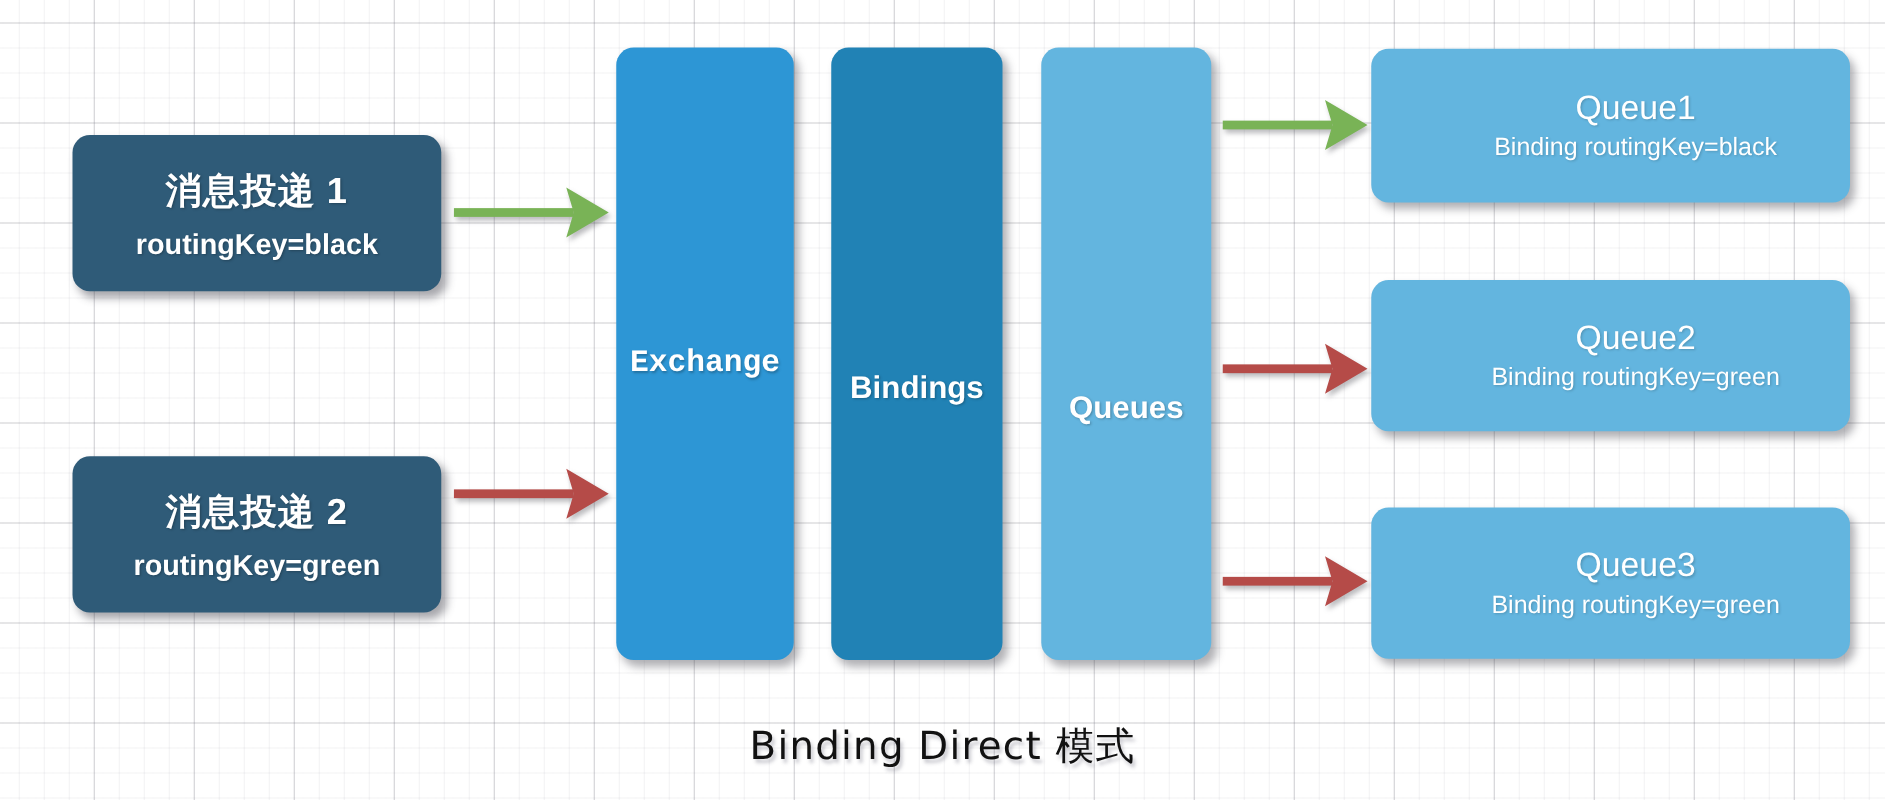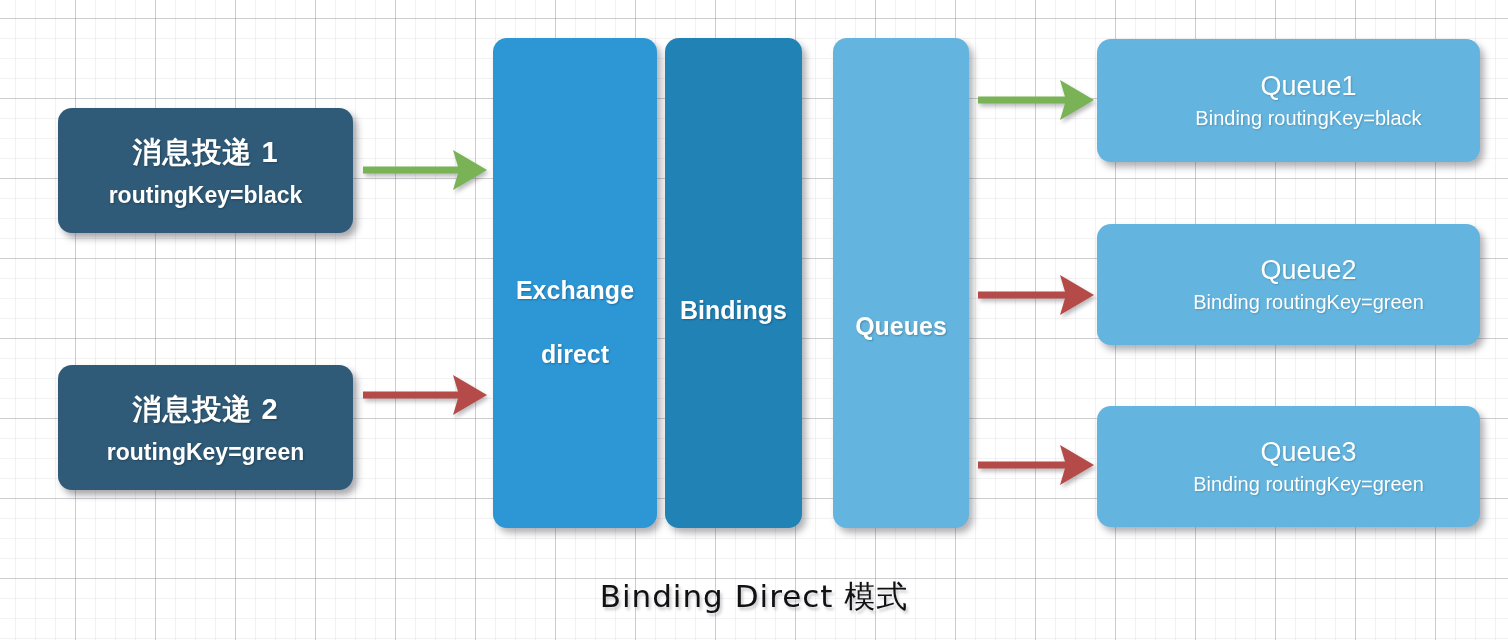--- a/index.html
+++ b/index.html
@@ -35,21 +35,21 @@
   .producer .title   { font-size: 29px; font-weight: bold; letter-spacing: 1px; text-shadow: 1px 1px 2px rgba(0,0,0,0.25); }
   .producer .subtitle{ font-size: 23px; font-weight: bold; margin-top: 9px; text-shadow: 1px 1px 2px rgba(0,0,0,0.25); }
 
   
   .column {
     top: 38px; height: 490px;
     border-radius: 14px;
     box-shadow: 4px 5px 7px rgba(60,60,70,0.40);
     color: #ffffff;
   }
-  .col-exchange { left: 493px; width: 164px; background: var(--exchange-column); }
+  .col-exchange { left: 493px; width: 142px; background: var(--exchange-column); font-family: Liberation Mono, monospace; }
   .col-bindings { left: 665px; width: 137px; background: var(--bindings-column); }
   .col-queues   { left: 833px; width: 136px; background: var(--queues-column); }
   .col-label {
     position: absolute; left: 0; right: 0;
     text-align: center;
     font-size: 25px; font-weight: bold;
     text-shadow: 1px 1px 2px rgba(0,0,0,0.25);
   }
 
   
@@ -99,21 +99,20 @@
   <rect x="0" y="18.5" width="96" height="7"></rect>
   <polygon points="90,2 124,22 90,42 96,22"></polygon>
 </svg>
 <svg class="arrow red" style="left:363px; top:373px;" width="126" height="44" viewBox="0 0 126 44">
   <rect x="0" y="18.5" width="96" height="7"></rect>
   <polygon points="90,2 124,22 90,42 96,22"></polygon>
 </svg>
 
 <div class="abs column col-exchange">
   <div class="col-label" style="top:238px;">Exchange</div>
-  <div class="col-label" style="top:302px;">direct</div>
 </div>
 <div class="abs column col-bindings">
   <div class="col-label" style="top:258px;">Bindings</div>
 </div>
 <div class="abs column col-queues">
   <div class="col-label" style="top:274px;">Queues</div>
 </div>
 
 <svg class="arrow green" style="left:978px; top:78px;" width="118" height="44" viewBox="0 0 118 44">
   <rect x="0" y="18.5" width="88" height="7"></rect>

